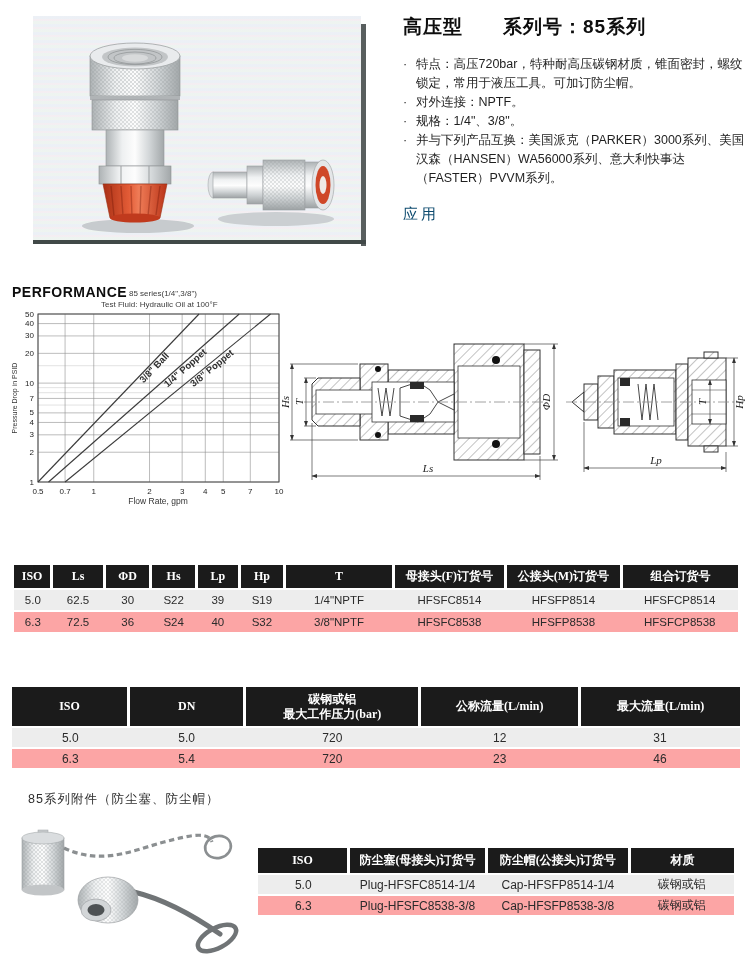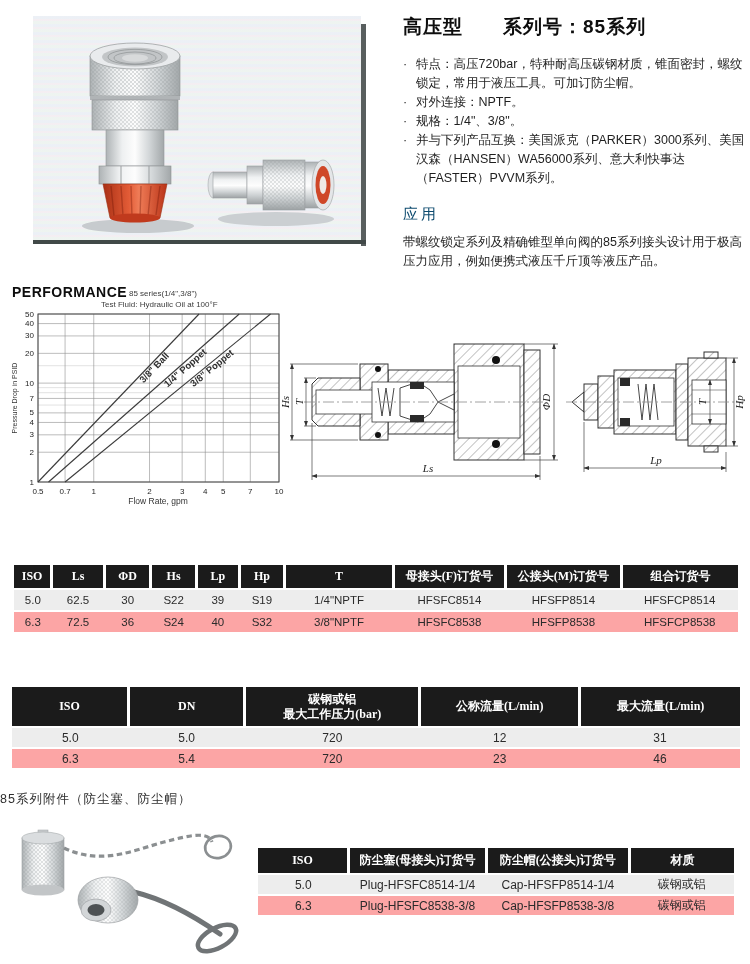--- a/index.html
+++ b/index.html
@@ -48,21 +48,21 @@
   #spec-wrap   { left:14px;  top:565px; width:724px; }
   #spec-wrap th { height:24px; }
   #spec-wrap td { height:22px; }
   #flow-wrap   { left:12px;  top:687px; width:728px; }
   #flow-wrap th { height:40px; }
   #flow-wrap td { height:21px; font-size:12px; }
   #acc-wrap    { left:258px; top:848px; width:476px; }
   #acc-wrap th { height:26px; }
   #acc-wrap td { height:21px; font-size:12px; }
 
-  .acc-title { position:absolute; left:0; top:791px; font-size:12.5px; color:#2e2e2e; letter-spacing:1px; }
+  .acc-title { position:absolute; left:28px; top:791px; font-size:12.5px; color:#2e2e2e; letter-spacing:1px; }
   #acc-photo { position:absolute; left:12px; top:820px; }
 </style>
 </head>
 <body>
 
 <div class="page">
 
   <div class="photo-top">
     <svg width="328" height="224" viewBox="0 0 328 224">
       <defs>
@@ -154,21 +154,20 @@
         <div class="bullet">
           <span class="marker">·</span>
           <span class="btext">规格：1/4"、3/8"。</span>
         </div>
         <div class="bullet">
           <span class="marker">·</span>
           <span class="btext">并与下列产品互换：美国派克（PARKER）3000系列、美国汉森（HANSEN）WA56000系列、意大利快事达（FASTER）PVVM系列。</span>
         </div>
       </div>
     <div class="app-title">应用</div>
-    <div class="app-text">带螺纹锁定系列及精确锥型单向阀的85系列接头设计用于极高压力应用，例如便携式液压千斤顶等液压产品。</div>
   </div>
 
   <div class="perf-title">PERFORMANCE</div>
   <div class="perf-sub1">85 series(1/4",3/8")</div>
   <div class="perf-sub2">Test Fluid: Hydraulic Oil at 100°F</div>
   <svg id="perf-chart" width="285" height="228" viewBox="0 0 285 228">
       <line x1="30" x2="271" y1="109.0537268281302" y2="109.0537268281302" stroke="#c4c4c4" stroke-width="0.5"></line>
       <line x1="30" x2="271" y1="96.69935465167882" y2="96.69935465167882" stroke="#c4c4c4" stroke-width="0.5"></line>
       <line x1="30" x2="271" y1="91.64121722180785" y2="91.64121722180785" stroke="#c4c4c4" stroke-width="0.5"></line>
       <line x1="30" x2="271" y1="69.70404950229077" y2="69.70404950229077" stroke="#c4c4c4" stroke-width="0.5"></line>

